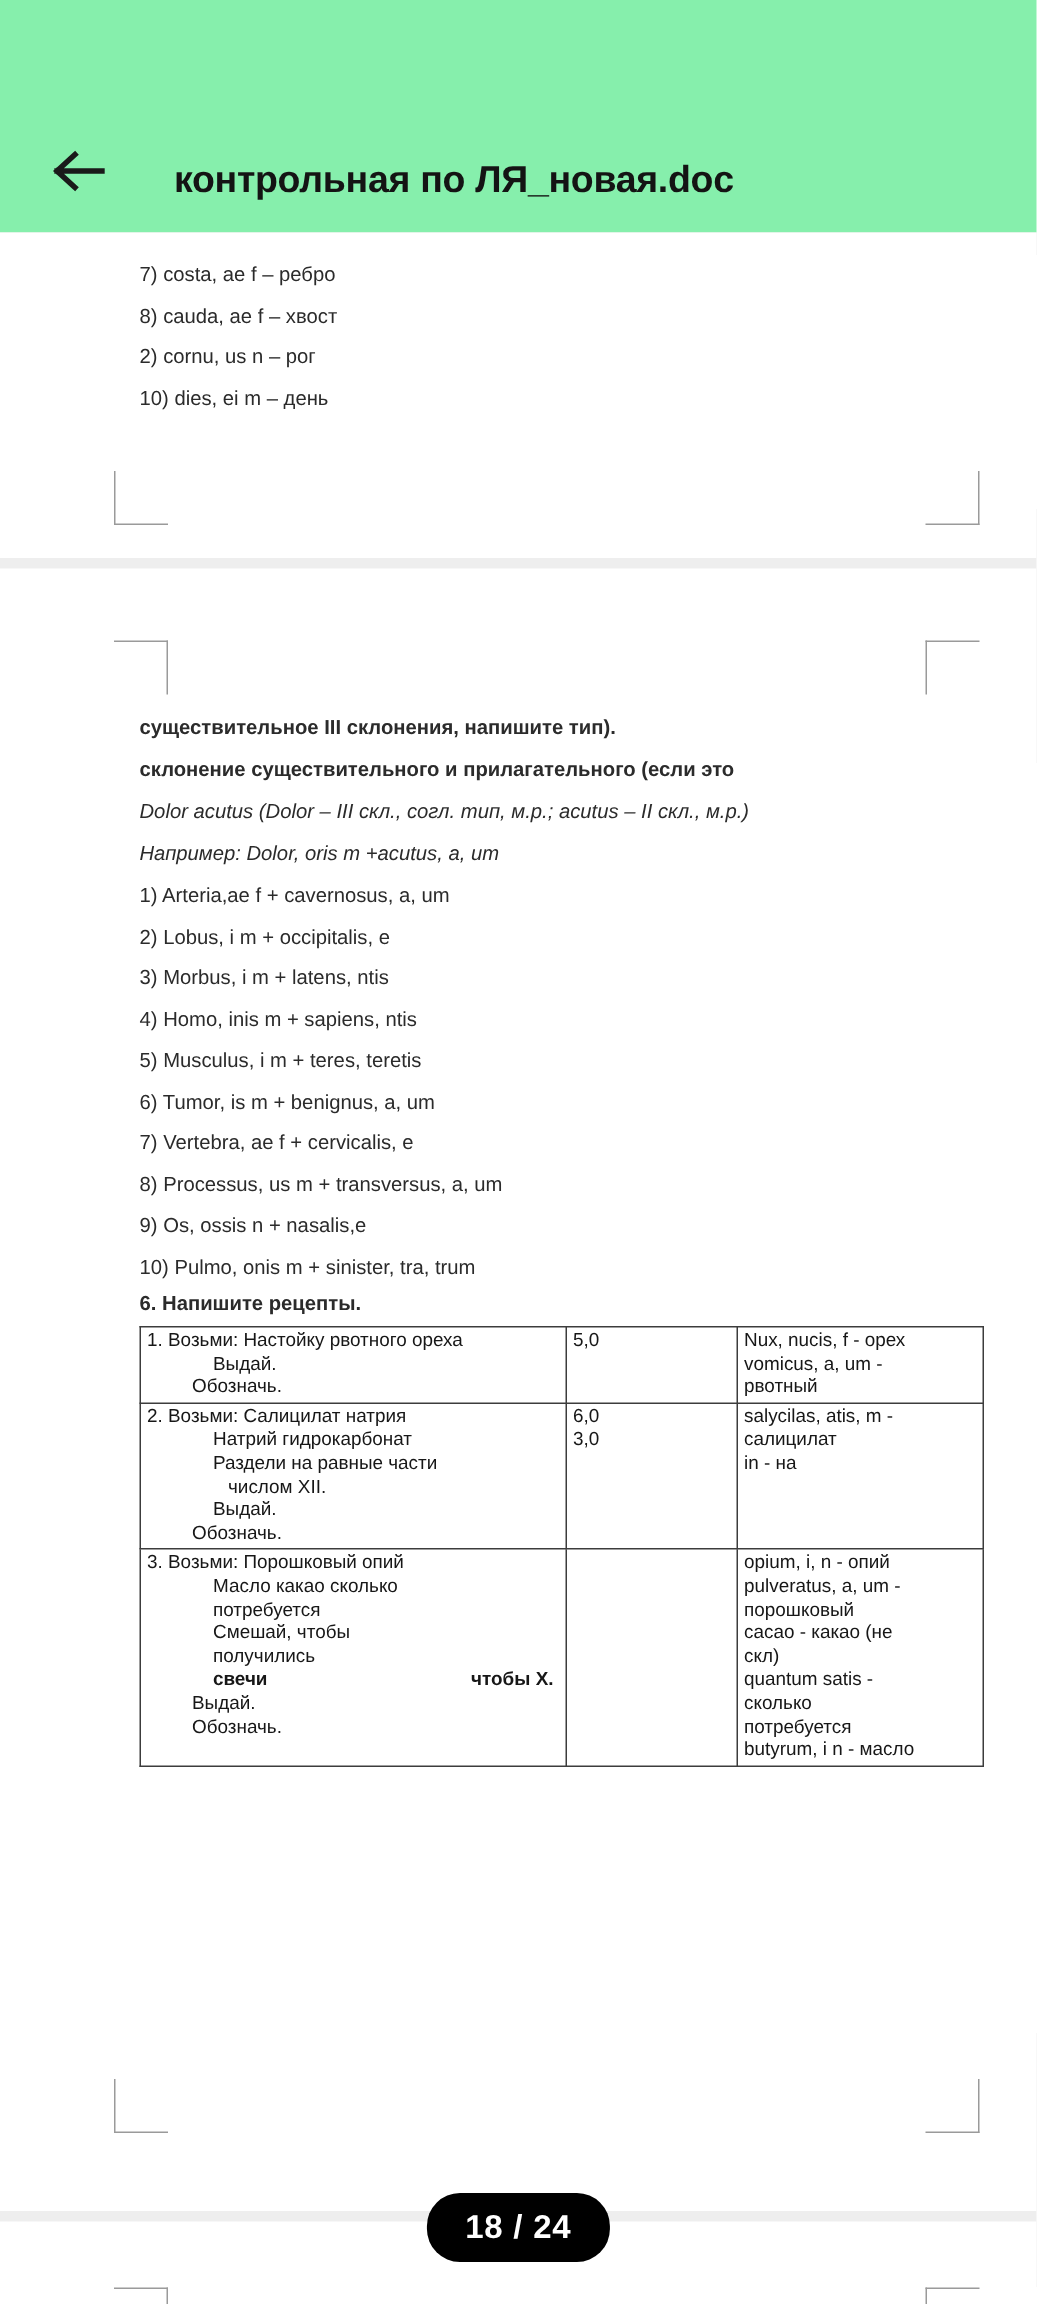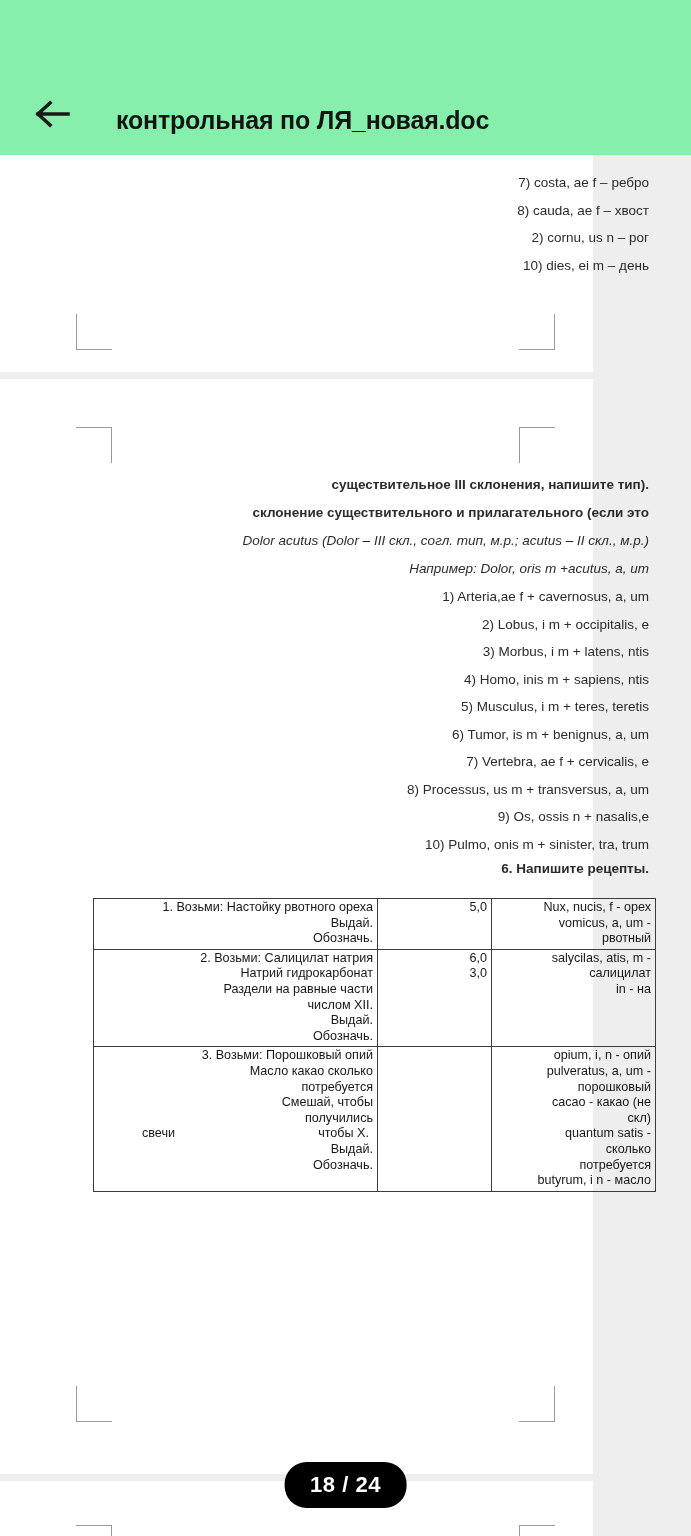--- a/index.html
+++ b/index.html
@@ -45,23 +45,22 @@
   .viewer{
     position:absolute;
     top:155px; left:0;
     width:691px; height:1381px;
     background:#eeeeee;
     overflow:hidden;
   }
   .page{
     position:relative;
     background:#ffffff;
-    width:593px;
+    width:691px;
     margin-bottom:7px;
-    text-align:right;
   }
   .page-a{ height:217px; }
   .page-b{ height:1095px; }
   .page-c{ height:200px; }
 
   
   .mark{ position:absolute; }
   .mark i{ position:absolute; background:#9a9a9a; display:block;}
   .mark .h{ height:1px; }
   .mark .v{ width:1px; }
@@ -108,21 +107,21 @@
     padding:1px 4px 2px 4px;
     line-height:15.6px;
   }
   table.rx col.c1{ width:284px; }
   table.rx col.c2{ width:114px; }
   table.rx col.c3{ width:164px; }
   .cl{ display:block; white-space:pre; }
   .ind1{ padding-left:44px; }
   .ind2{ padding-left:54px; }
   .ind3{ padding-left:30px; }
-  .sp-between{ display:flex; }
+  .sp-between{ display:flex;font-weight:bold; }
   .sp-between .a{ padding-left:44px; }
   .sp-between .b{ margin-left:auto; padding-right:4px;}
 
   
   .page-pill{
     position:absolute;
     left:50%;
     transform:translateX(-50%);
     bottom:28px;
     background:#000000;
@@ -191,21 +190,21 @@
       <div class="line">4) Homo, inis m + sapiens, ntis</div>
       <div class="line">5) Musculus, i m + teres, teretis</div>
       <div class="line">6) Tumor, is m + benignus, a, um</div>
       <div class="line">7) Vertebra, ae f + cervicalis, e</div>
       <div class="line">8) Processus, us m + transversus, a, um</div>
       <div class="line">9) Os, ossis n + nasalis,e</div>
       <div class="line">10) Pulmo, onis m + sinister, tra, trum</div>
       <div class="line b" style="line-height:22px;">6. Напишите рецепты.</div>
     </div>
 
-    <table class="rx" style="top:519px;">
+    <table class="rx" style="top:505px;">
       <colgroup>
           <col class="c1">
           <col class="c2">
           <col class="c3">
         </colgroup>
       <tbody>
         <tr>
           <td>
             <span class="cl">1. Возьми: Настойку рвотного ореха</span>
             <span class="cl ind1">Выдай.</span>

